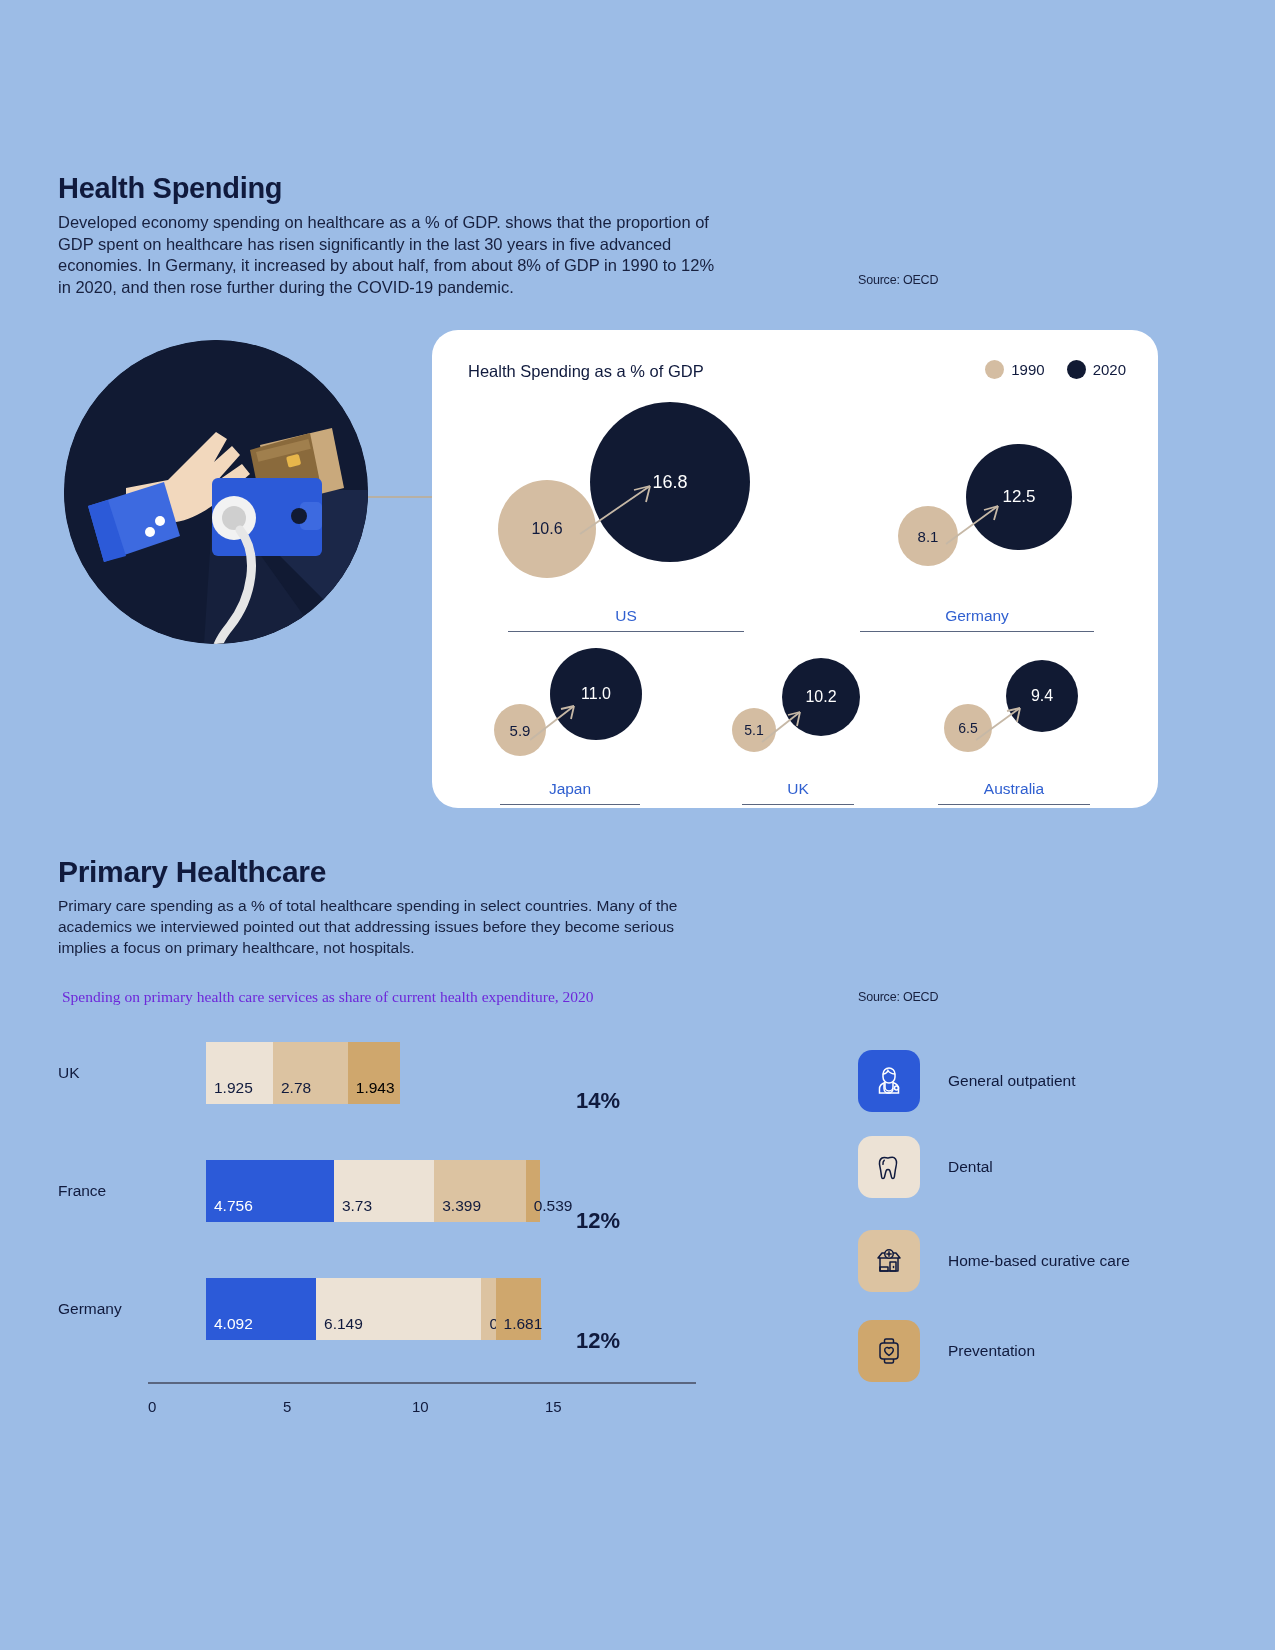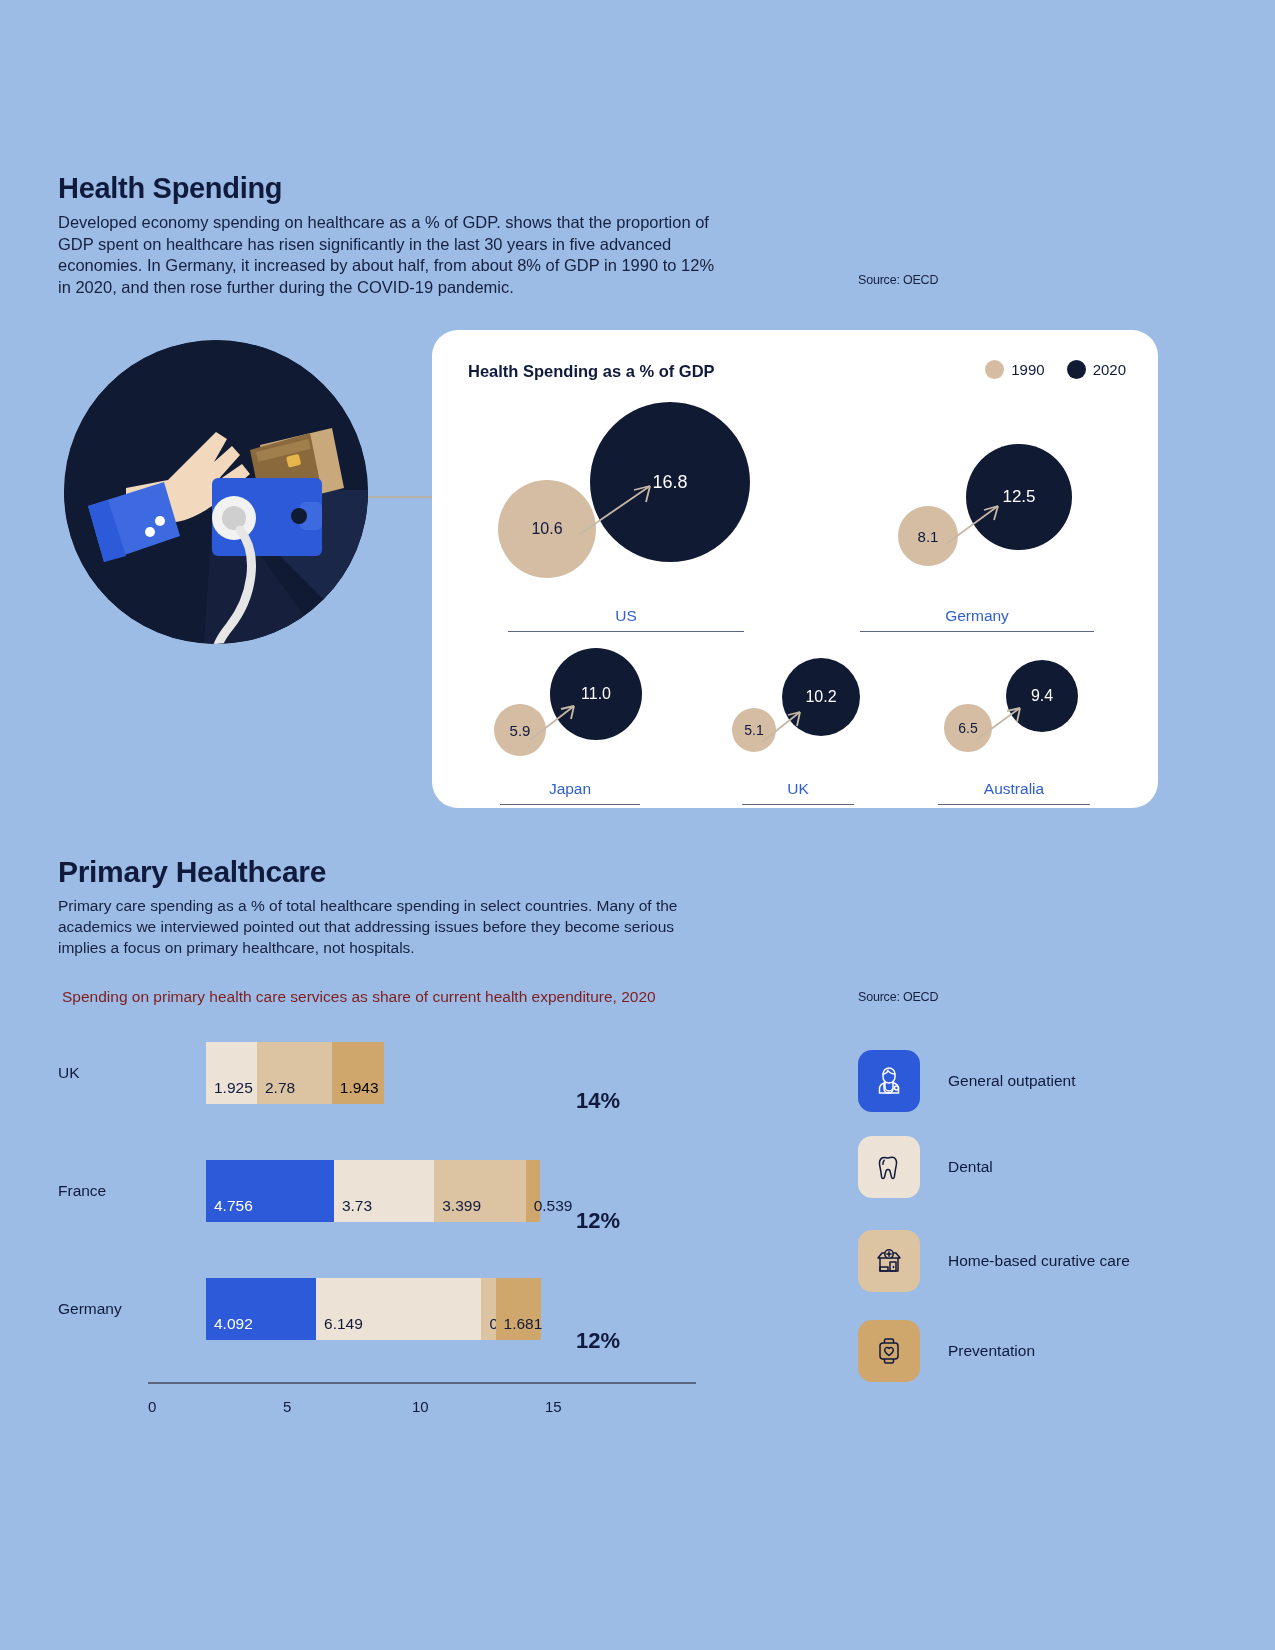--- a/index.html
+++ b/index.html
@@ -43,21 +43,21 @@
   }
 
   
   .card {
     position: absolute; left: 432px; top: 330px;
     width: 726px; height: 478px;
     background: #ffffff; border-radius: 26px;
   }
   .card-title {
     position: absolute; left: 36px; top: 32px;
-    font-size: 16.5px; font-weight: bold; color: #101a3d;
+    font-size: 16.5px; font-weight: normal; color: #101a3d;
   }
   .legend {
     position: absolute; right: 32px; top: 30px;
     display: flex; align-items: center; gap: 22px;
   }
   .legend-item { display: flex; align-items: center; gap: 7px; }
   .legend-dot { width: 19px; height: 19px; border-radius: 50%; display:block; }
   .legend-label { font-size: 15px; color: #101a3d; }
 
   
@@ -80,21 +80,21 @@
   .sec2-title {
     position: absolute; left: 58px; top: 855px;
     font-size: 30px; font-weight: bold; letter-spacing: -0.3px;
   }
   .sec2-body {
     position: absolute; left: 58px; top: 895px; width: 660px;
     font-size: 15.5px; line-height: 21px; color: #17203f;
   }
   .chart-sub {
     position: absolute; left: 62px; top: 988px;
-    font-size: 15.5px; color: #7f1d1d;
+    font-size: 15.5px; color: #6d28d9; font-family: Liberation Serif, serif;
   }
   .source-bottom {
     position: absolute; left: 858px; top: 990px;
     font-size: 12.5px; color: #17203f; letter-spacing: -0.2px;
   }
 
   
   .bar-row { position: absolute; height: 62px; }
   .bar-country {
     position: absolute; left: 0; top: 0; width: 96px; height: 62px;
@@ -243,21 +243,21 @@
   </div>
 
   <div class="sec2-title">Primary Healthcare</div>
   <div class="sec2-body">Primary care spending as a % of total healthcare spending in select countries. Many of the academics we interviewed pointed out that addressing issues before they become serious implies a focus on primary healthcare, not hospitals.</div>
   <div class="chart-sub">Spending on primary health care services as share of current health expenditure, 2020</div>
   <div class="source-bottom">Source: OECD</div>
 
   <div class="bar-row" style="left:58px; top:1042px; width:620px;">
     <div class="bar-country">UK</div>
     <div class="bar-track" id="track-0">
-        <div class="seg" style="width: 51px; background: rgb(236, 226, 213);">
+        <div class="seg" style="width: 67px; background: rgb(236, 226, 213);">
           <span style="color: rgb(16, 26, 61);">1.925</span>
         </div>
         <div class="seg" style="width: 74.782px; background: rgb(220, 195, 161);">
           <span style="color: rgb(16, 26, 61);">2.78</span>
         </div>
         <div class="seg" style="width: 52.2667px; background: rgb(207, 167, 109);">
           <span style="color: #000000;">1.943</span>
         </div>
       </div>
   </div>

